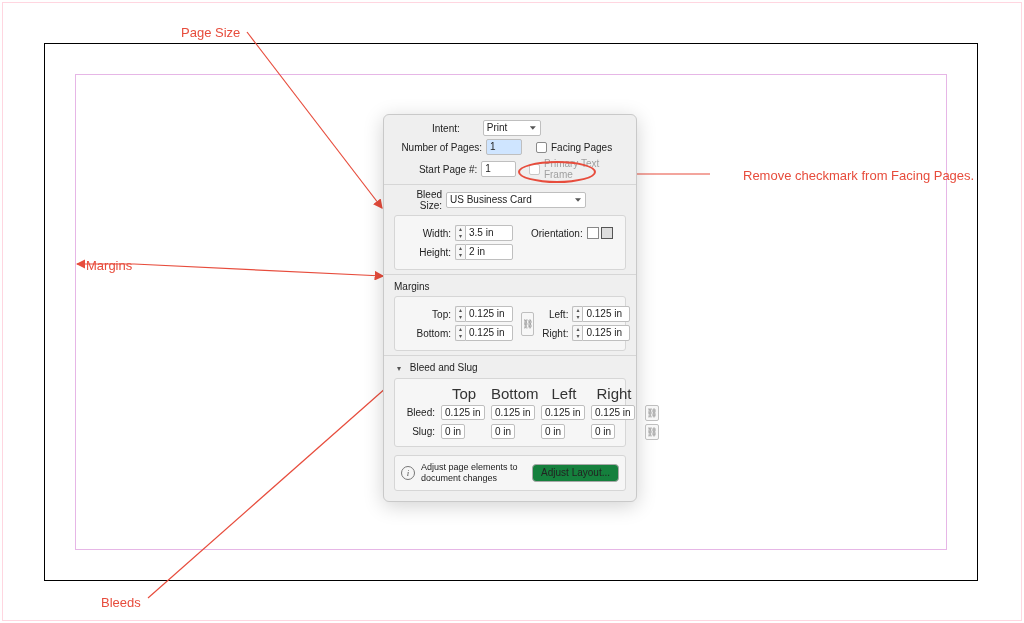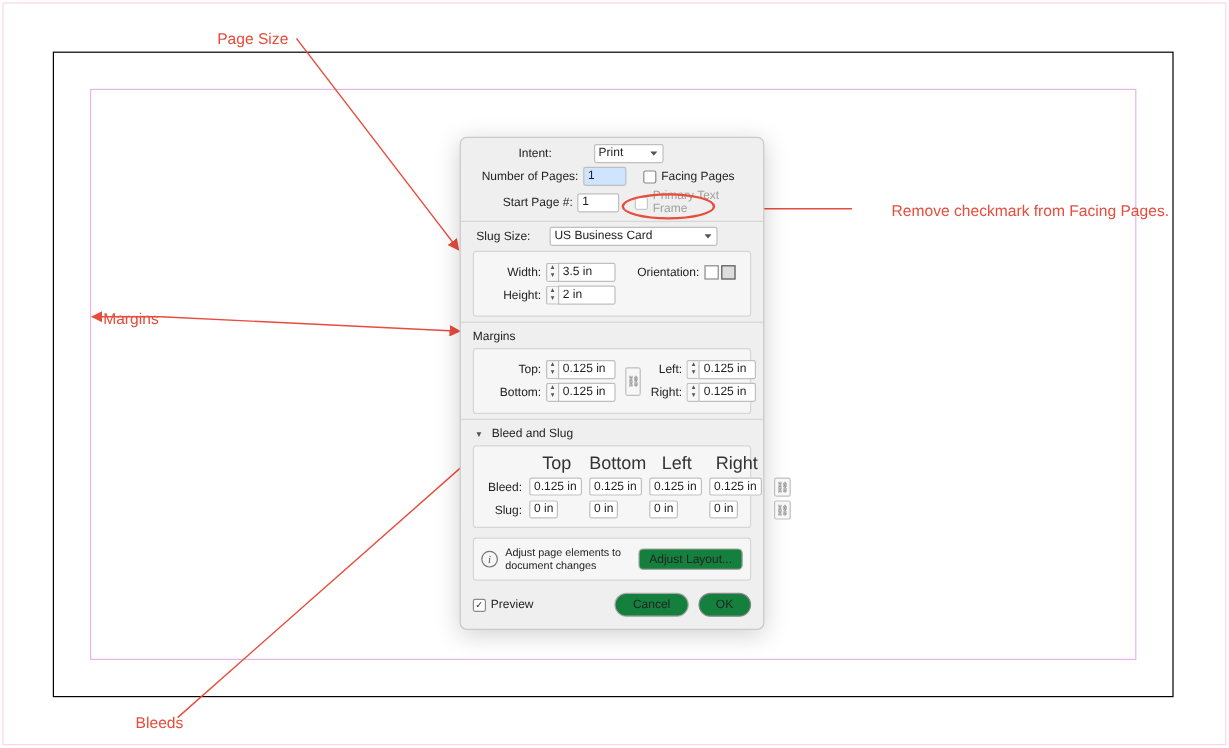--- a/index.html
+++ b/index.html
@@ -66,21 +66,21 @@
   .w48 { width: 48px; }
   .select, .input {
     background: #fff;
     border: 1px solid #bfbfbf;
     border-radius: 2px;
     font-size: 10px;
     padding: 1px 3px;
     height: 16px;
     line-height: 12px;
   }
-  .select { position: relative; padding-right: 8px; min-width: 48px; margin-left: 12px; }
+  .select { position: relative; padding-right: 8px; min-width: 48px; }
   .select::after {
     content: "";
     position: absolute;
     right: 4px; top: 50%;
     width: 6px; height: 6px;
     transform: translateY(-60%);
     background: linear-gradient(#555,#555);
     clip-path: polygon(0 30%, 100% 30%, 50% 90%);
   }
   .input { width: 48px; }
@@ -169,21 +169,21 @@
 </style>
 </head>
 <body>
 
 <div class="outer-pink"></div>
 <div class="page-frame"></div>
 <div class="inner-margin"></div>
 
 <div class="annotation" style="left:181px; top:25px;">Page Size</div>
 <div class="annotation" style="left:86px; top:258px;">Margins</div>
-<div class="annotation" style="left:113px; top:595px;">Bleeds</div>
+<div class="annotation" style="left:101px; top:595px;">Bleeds</div>
 <div class="annotation" style="left:743px; top:168px;">Remove checkmark from Facing Pages.</div>
 
 <svg class="arrows">
   <defs>
     <marker id="ah" markerWidth="8" markerHeight="8" refX="7" refY="4" orient="auto">
       <path d="M0,0 L8,4 L0,8 Z" fill="#e74c3c"></path>
     </marker>
   </defs>
 
   <line x1="247" y1="32" x2="382" y2="208" stroke="#e74c3c" stroke-width="1.2" marker-end="url(#ah)"></line>
@@ -221,21 +221,21 @@
       <span style="width:6px;"></span>
       <span class="check disabled">
         <span class="checkbox"></span>
         <span>Primary Text Frame</span>
       </span>
     </div>
 
     <div class="hr-line"></div>
 
     <div class="row">
-      <span class="lbl" style="width:48px;">Slug Size:</span>
+      <span class="lbl" style="width:48px;">Bleed Size:</span>
       <span class="select" style="width:140px;">US Business Card</span>
     </div>
 
     <div class="inset-box" style="position:relative;">
       <div class="row">
         <span class="lbl w48">Width:</span>
         <span class="spin-wrap">
           <span class="spin">
               <div>▴</div>
               <div>▾</div>
@@ -344,27 +344,17 @@
         <span class="link-icon" style="height:16px;">⛓</span>
       </div>
     </div>
 
     <div class="adjust-box">
       <span class="info-icon">i</span>
       <span style="flex:1; font-size:9px; line-height:11px;">Adjust page elements to document changes</span>
       <span class="btn" style="height:18px; padding:0 8px; border-radius:4px;">Adjust Layout...</span>
     </div>
 
-    <div class="footer">
-      <span class="check">
-        <span class="checkbox checked"></span>
-        <span>Preview</span>
-      </span>
-      <span class="btns">
-        <span class="btn">Cancel</span>
-        <span class="btn primary">OK</span>
-      </span>
-    </div>
 
   </div>
 </div>
 
 <div class="facing-circle" style="left:518px; top:161px;"></div>
 
 </body></html>

